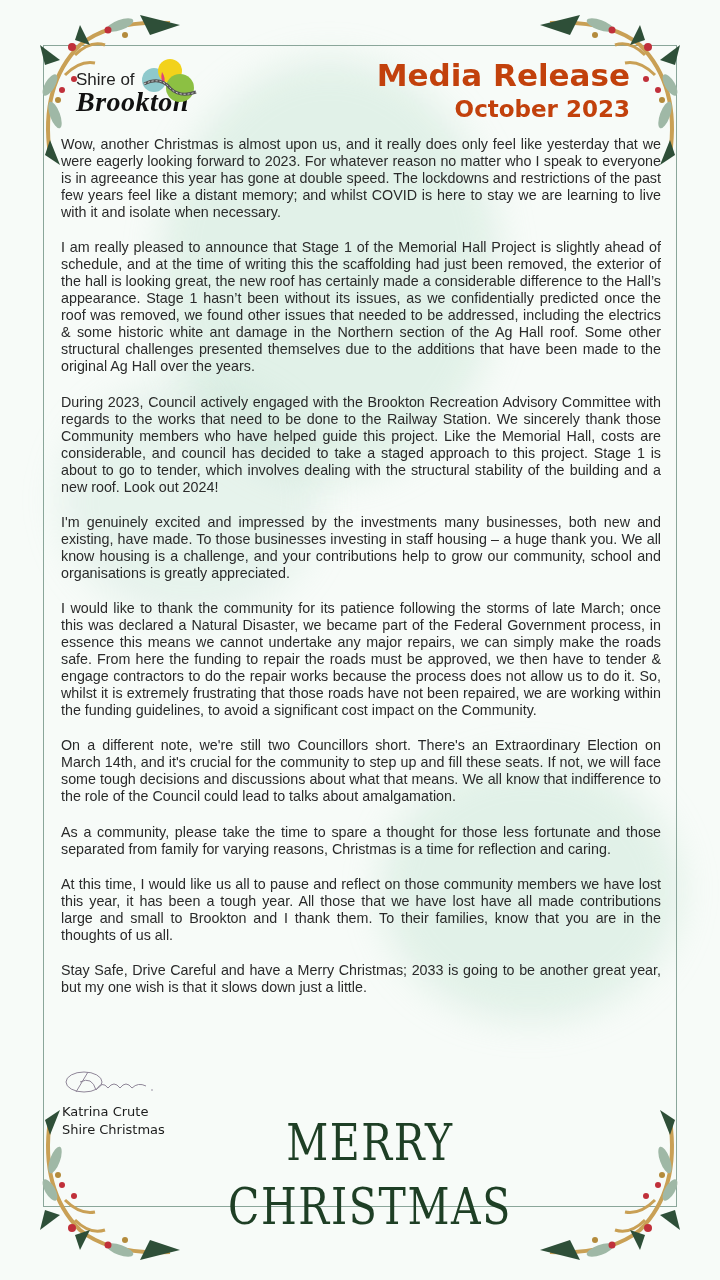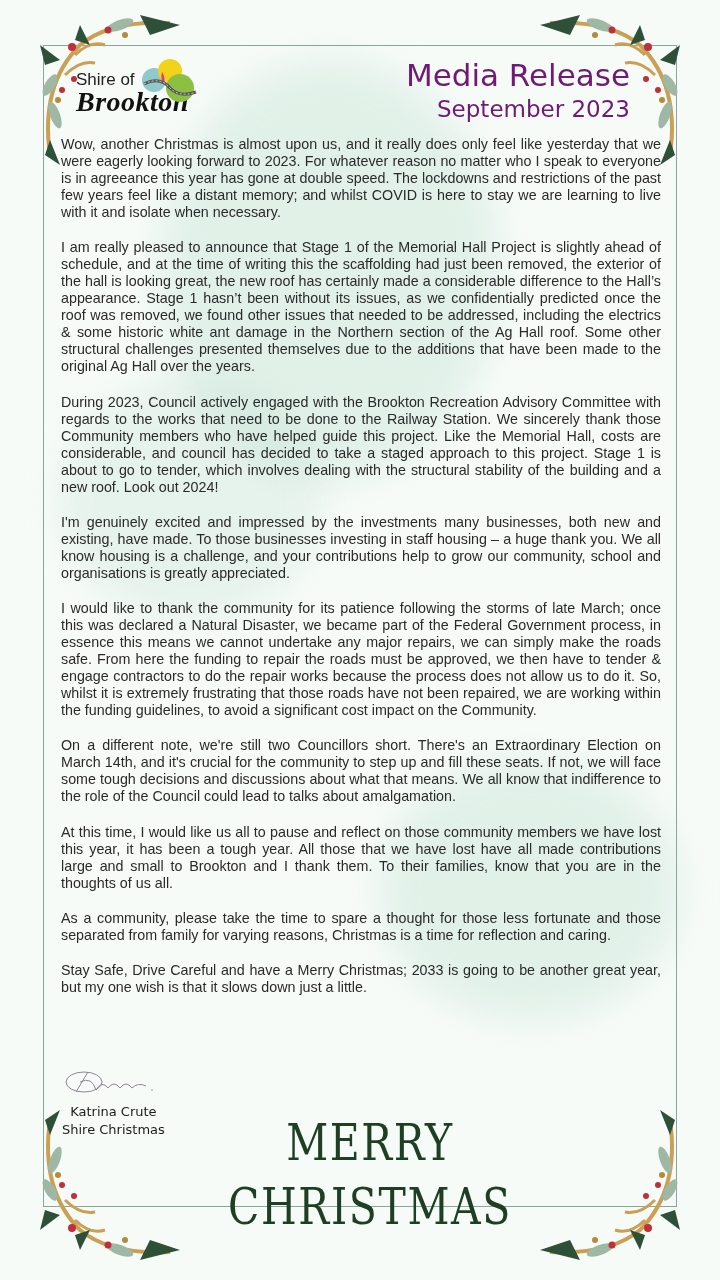--- a/index.html
+++ b/index.html
@@ -10,31 +10,31 @@
   }
   .wash { position:absolute; border-radius:50%; filter:blur(18px); pointer-events:none; }
   .frame {
     position:absolute; left:43px; top:45px; width:272px; height:1162px;
     border:1.5px solid #8aa69a; box-sizing:border-box;
     width:634px;
   }
   .logo { position:absolute; left:76px; top:58px; width:130px; height:64px; }
   .logo-shire { position:absolute; left:0; top:12px; font-family:Liberation Sans, sans-serif; font-size:17px; color:#222; }
   .logo-brookton { position:absolute; left:0; top:28px; font-family:"Liberation Serif", serif; font-style:italic; font-weight:bold; font-size:28px; color:#111; letter-spacing:0.5px; }
-  .title { position:absolute; right:90px; top:56px; text-align:right; color:#701a75; font-family:"DejaVu Sans", sans-serif; font-weight:normal; }
+  .title { position:absolute; right:90px; top:56px; text-align:right; color:#c2410c; font-family:"DejaVu Sans", sans-serif; font-weight:bold; }
   .title .t1 { font-size:31px; line-height:38px; }
   .title .t2 { font-size:23px; line-height:30px; }
   .body-text {
     position:absolute; left:61px; top:122px; width:600px;
     font-family:"Liberation Sans", sans-serif; font-size:14.3px; line-height:17px;
     color:#2a2a2a; text-align:justify;margin-top:14px;
   }
   .body-text p { margin:0 0 18.3px 0; }
   .sig { position:absolute; left:62px; top:1066px; width:100px; height:34px; }
-  .signer { position:absolute; left:62px; top:1103px; font-family:"DejaVu Sans", sans-serif; font-size:13px; line-height:17.5px; color:#1c1c1c;text-align:center; }
+  .signer { position:absolute; left:62px; top:1103px; font-family:"DejaVu Sans", sans-serif; font-size:13px; line-height:17.5px; color:#1c1c1c; }
   .merry {
     position:absolute; left:180px; width:380px; text-align:center; color:#1e3f25;
     font-family:"DejaVu Serif", serif; font-weight:normal; letter-spacing:2px;
     transform:scaleX(0.82);
   }
   .merry.m1 { top:1114px; font-size:50px; }
   .merry.m2 { top:1178px; font-size:50px; }
   .corner { position:absolute; width:160px; height:160px; }
 </style>
 </head>
@@ -54,32 +54,32 @@
     <circle cx="30" cy="13" r="12" fill="#f2d21b"></circle>
     <circle cx="40" cy="30" r="14" fill="#8cc043"></circle>
     <path d="M22 14 Q26 20 24 26 Q20 22 22 14Z" fill="#e0417a"></path>
     <path d="M4 26 Q20 18 30 30 Q40 40 56 34" stroke="#555" stroke-width="3" fill="none"></path>
     <path d="M4 26 Q20 18 30 30 Q40 40 56 34" stroke="#ddd" stroke-width="1" stroke-dasharray="2 2" fill="none"></path>
   </svg>
 </div>
 
 <div class="title">
   <div class="t1">Media Release</div>
-  <div class="t2">September 2023</div>
+  <div class="t2">October 2023</div>
 </div>
 
 <div class="body-text">
   <p>Wow, another Christmas is almost upon us, and it really does only feel like yesterday that we were eagerly looking forward to 2023. For whatever reason no matter who I speak to everyone is in agreeance this year has gone at double speed. The lockdowns and restrictions of the past few years feel like a distant memory; and whilst COVID is here to stay we are learning to live with it and isolate when necessary.</p>
   <p>I am really pleased to announce that Stage 1 of the Memorial Hall Project is slightly ahead of schedule, and at the time of writing this the scaffolding had just been removed, the exterior of the hall is looking great, the new roof has certainly made a considerable difference to the Hall’s appearance. Stage 1 hasn’t been without its issues, as we confidentially predicted once the roof was removed, we found other issues that needed to be addressed, including the electrics &amp; some historic white ant damage in the Northern section of the Ag Hall roof. Some other structural challenges presented themselves due to the additions that have been made to the original Ag Hall over the years.</p>
   <p>During 2023, Council actively engaged with the Brookton Recreation Advisory Committee with regards to the works that need to be done to the Railway Station. We sincerely thank those Community members who have helped guide this project. Like the Memorial Hall, costs are considerable, and council has decided to take a staged approach to this project. Stage 1 is about to go to tender, which involves dealing with the structural stability of the building and a new roof.  Look out 2024!</p>
   <p>I'm genuinely excited and impressed by the investments many businesses, both new and existing, have made. To those businesses investing in staff housing – a huge thank you. We all know housing is a challenge, and your contributions help to grow our community, school and organisations is greatly appreciated.</p>
   <p>I would like to thank the community for its patience following the storms of late March; once this was declared a Natural Disaster, we became part of the Federal Government process, in essence this means we cannot undertake any major repairs, we can simply make the roads safe. From here the funding to repair the roads must be approved, we then have to tender &amp; engage contractors to do the repair works because the process does not allow us to do it. So, whilst it is extremely frustrating that those roads have not been repaired, we are working within the funding guidelines, to avoid a significant cost impact on the Community.</p>
   <p>On a different note, we're still two Councillors short. There's an Extraordinary Election on March 14th, and it's crucial for the community to step up and fill these seats. If not, we will face some tough decisions and discussions about what that means. We all know that indifference to the role of the Council could lead to talks about amalgamation.</p>
+  <p>As a community, please take the time to spare a thought for those less fortunate and those separated from family for varying reasons, Christmas is a time for reflection and caring.</p>
   <p>At this time, I would like us all to pause and reflect on those community members we have lost this year, it has been a tough year. All those that we have lost have all made contributions large and small to Brookton and I thank them.  To their families, know that you are in the thoughts of us all.</p>
-  <p>As a community, please take the time to spare a thought for those less fortunate and those separated from family for varying reasons, Christmas is a time for reflection and caring.</p>
   <p>Stay Safe, Drive Careful and have a Merry Christmas; 2033 is going to be another great year, but my one wish is that it slows down just a little.</p>
 </div>
 
 <svg class="sig" viewBox="0 0 100 34">
   <ellipse cx="22" cy="16" rx="18" ry="10" fill="none" stroke="#8f8698" stroke-width="1"></ellipse>
   <path d="M14 26 L26 6 M18 16 Q30 10 34 24 Q40 14 46 22 Q52 14 58 22 Q64 14 70 22 Q76 16 84 20" fill="none" stroke="#8f8698" stroke-width="1"></path>
   <circle cx="90" cy="24" r="0.8" fill="#8f8698"></circle>
 </svg>
 <div class="signer">
   <div>Katrina Crute</div>

